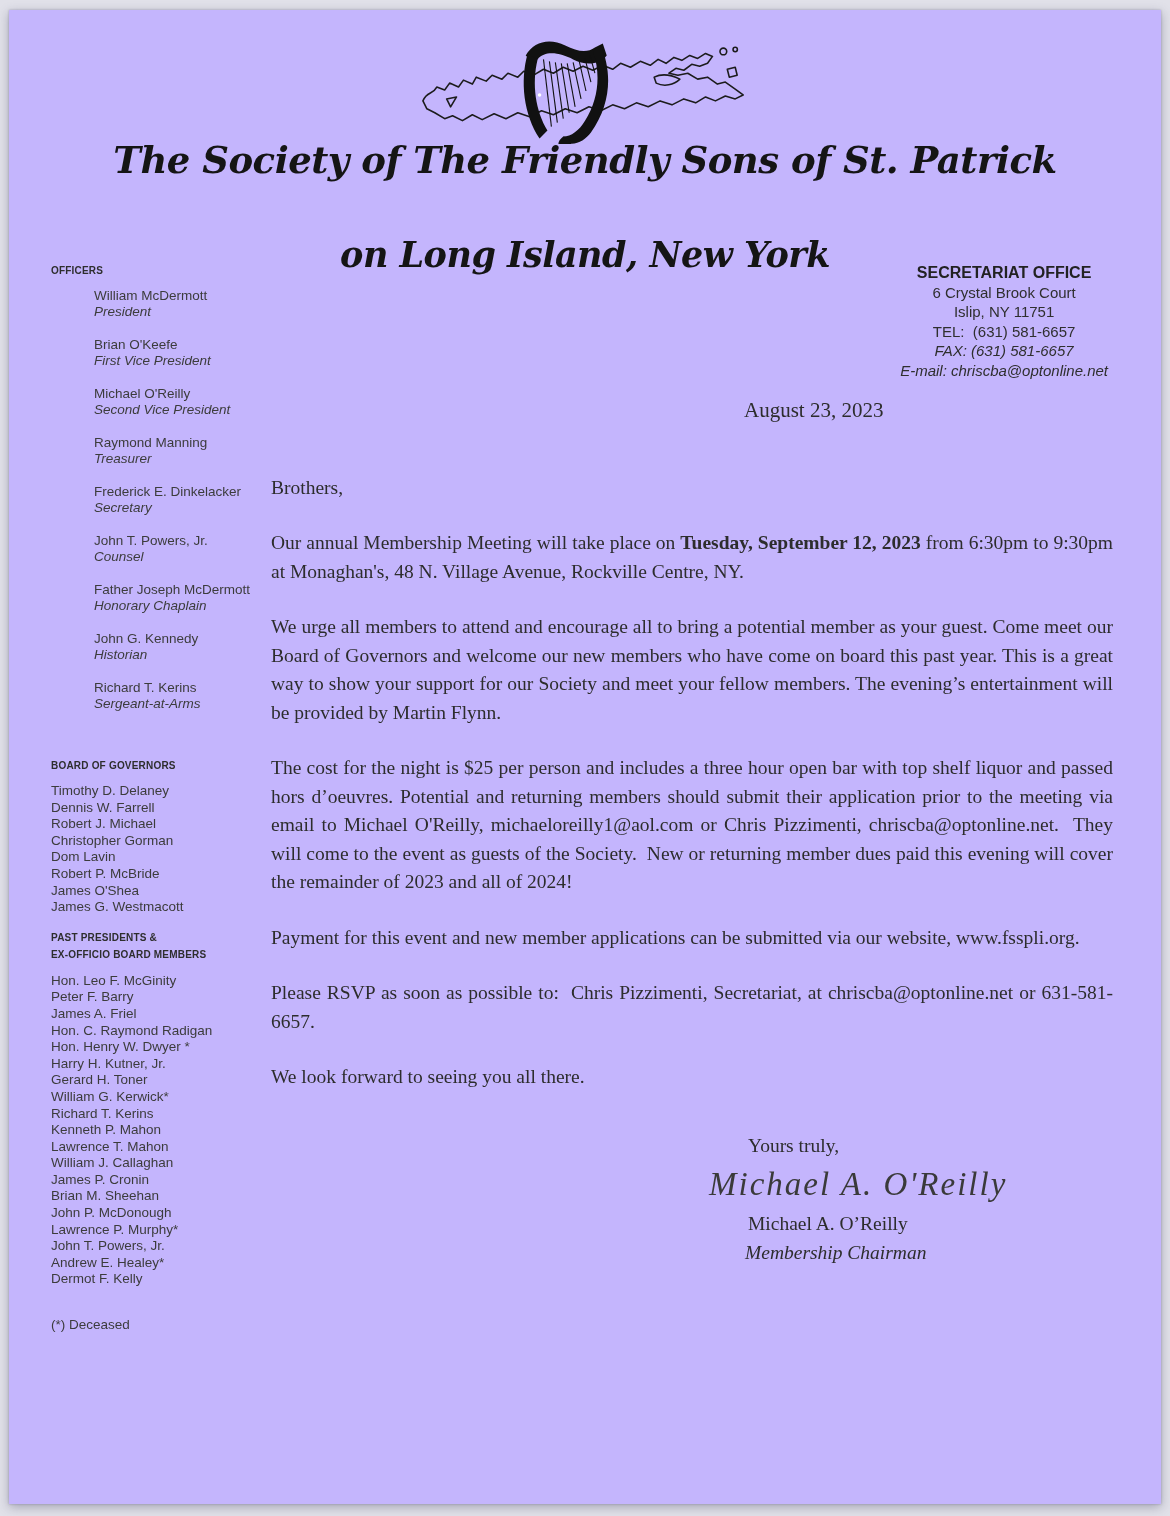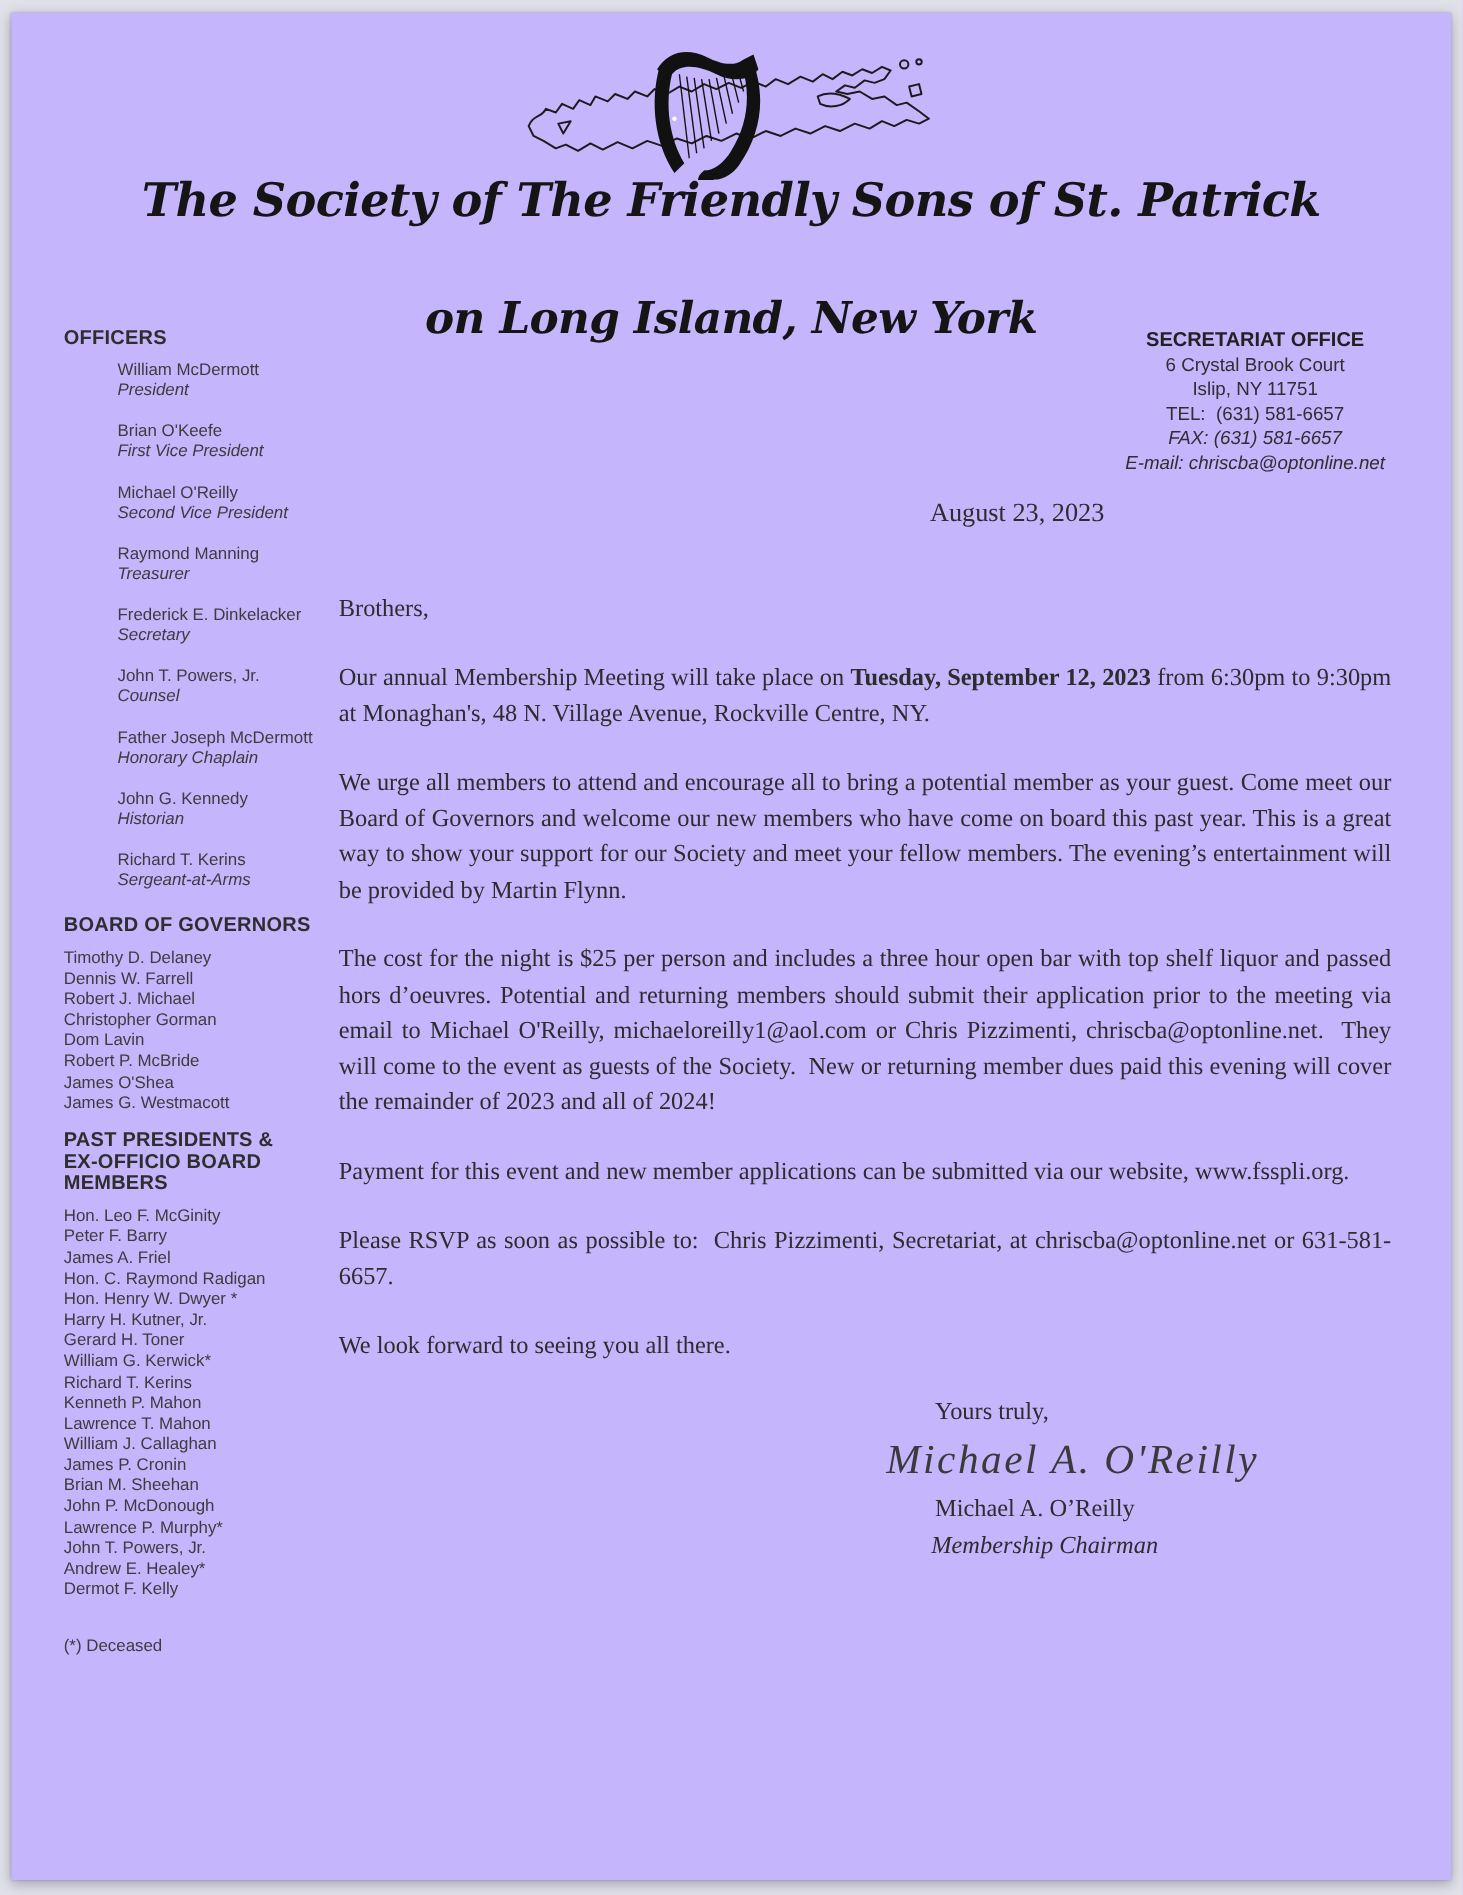--- a/index.html
+++ b/index.html
@@ -31,26 +31,26 @@
   .title-line1 { font-size: 37px; letter-spacing: -0.5px; line-height: 48px; font-weight: 600; }
   .title-line2 { font-size: 35px; letter-spacing: -0.5px; line-height: 46px; font-weight: 600; margin-top: 48px; }
 
   
   .sidebar {
     position: absolute; left: 42px; top: 253px; width: 216px;
     color: #3c3c3c;
     font-size: 13.5px; line-height: 16px;
   }
   .sb-header {
-    font-weight: bold; font-size: 16px; color: #2e2e2e;
+    font-weight: bold; font-size: 10px; color: #2e2e2e;
     margin-bottom: 9px; letter-spacing: 0.2px;
   }
   .officer { margin-bottom: 17px; margin-left: 43px; }
   .o-title { font-style: italic; }
-  .gov-section { margin-top: 21px; }
+  .gov-section { margin-top: 46px; }
   .plain-list div { line-height: 16.6px; }
   .past-section { margin-top: 13px; }
   .past-header { margin-bottom: 10px; line-height: 17px; }
   .deceased { margin-top: 29px; }
 
   
   .contact {
     position: absolute; right: 53px; top: 253px;
     text-align: center;
     color: #2f2f2f;
@@ -64,21 +64,21 @@
     position: absolute; left: 262px; top: 378px; width: 842px;
     font-family: "Liberation Serif", serif;
     font-size: 19.5px; line-height: 28.5px;
     color: #2d2d2d;
   }
   .date { padding-left: 473px; font-size: 21px; margin-top: 8px; white-space: nowrap; }
   .salutation { margin-top: 49px; }
   .para { margin-top: 27px; text-align: justify; }
   .para b { font-weight: bold; }
 
-  .closing { margin-top: 24px; padding-left: 477px; }
+  .closing { margin-top: 40px; padding-left: 477px; }
   .sig-script {
     margin-top: 1px; padding-left: 438px;
     font-family: Liberation Serif, serif;
     font-style: italic;
     font-size: 33px; line-height: 46px;
     letter-spacing: 2px;
     color: #3a3a3a;
     white-space: nowrap;
   }
   .sig-name { margin-top: 3px; padding-left: 477px; }

